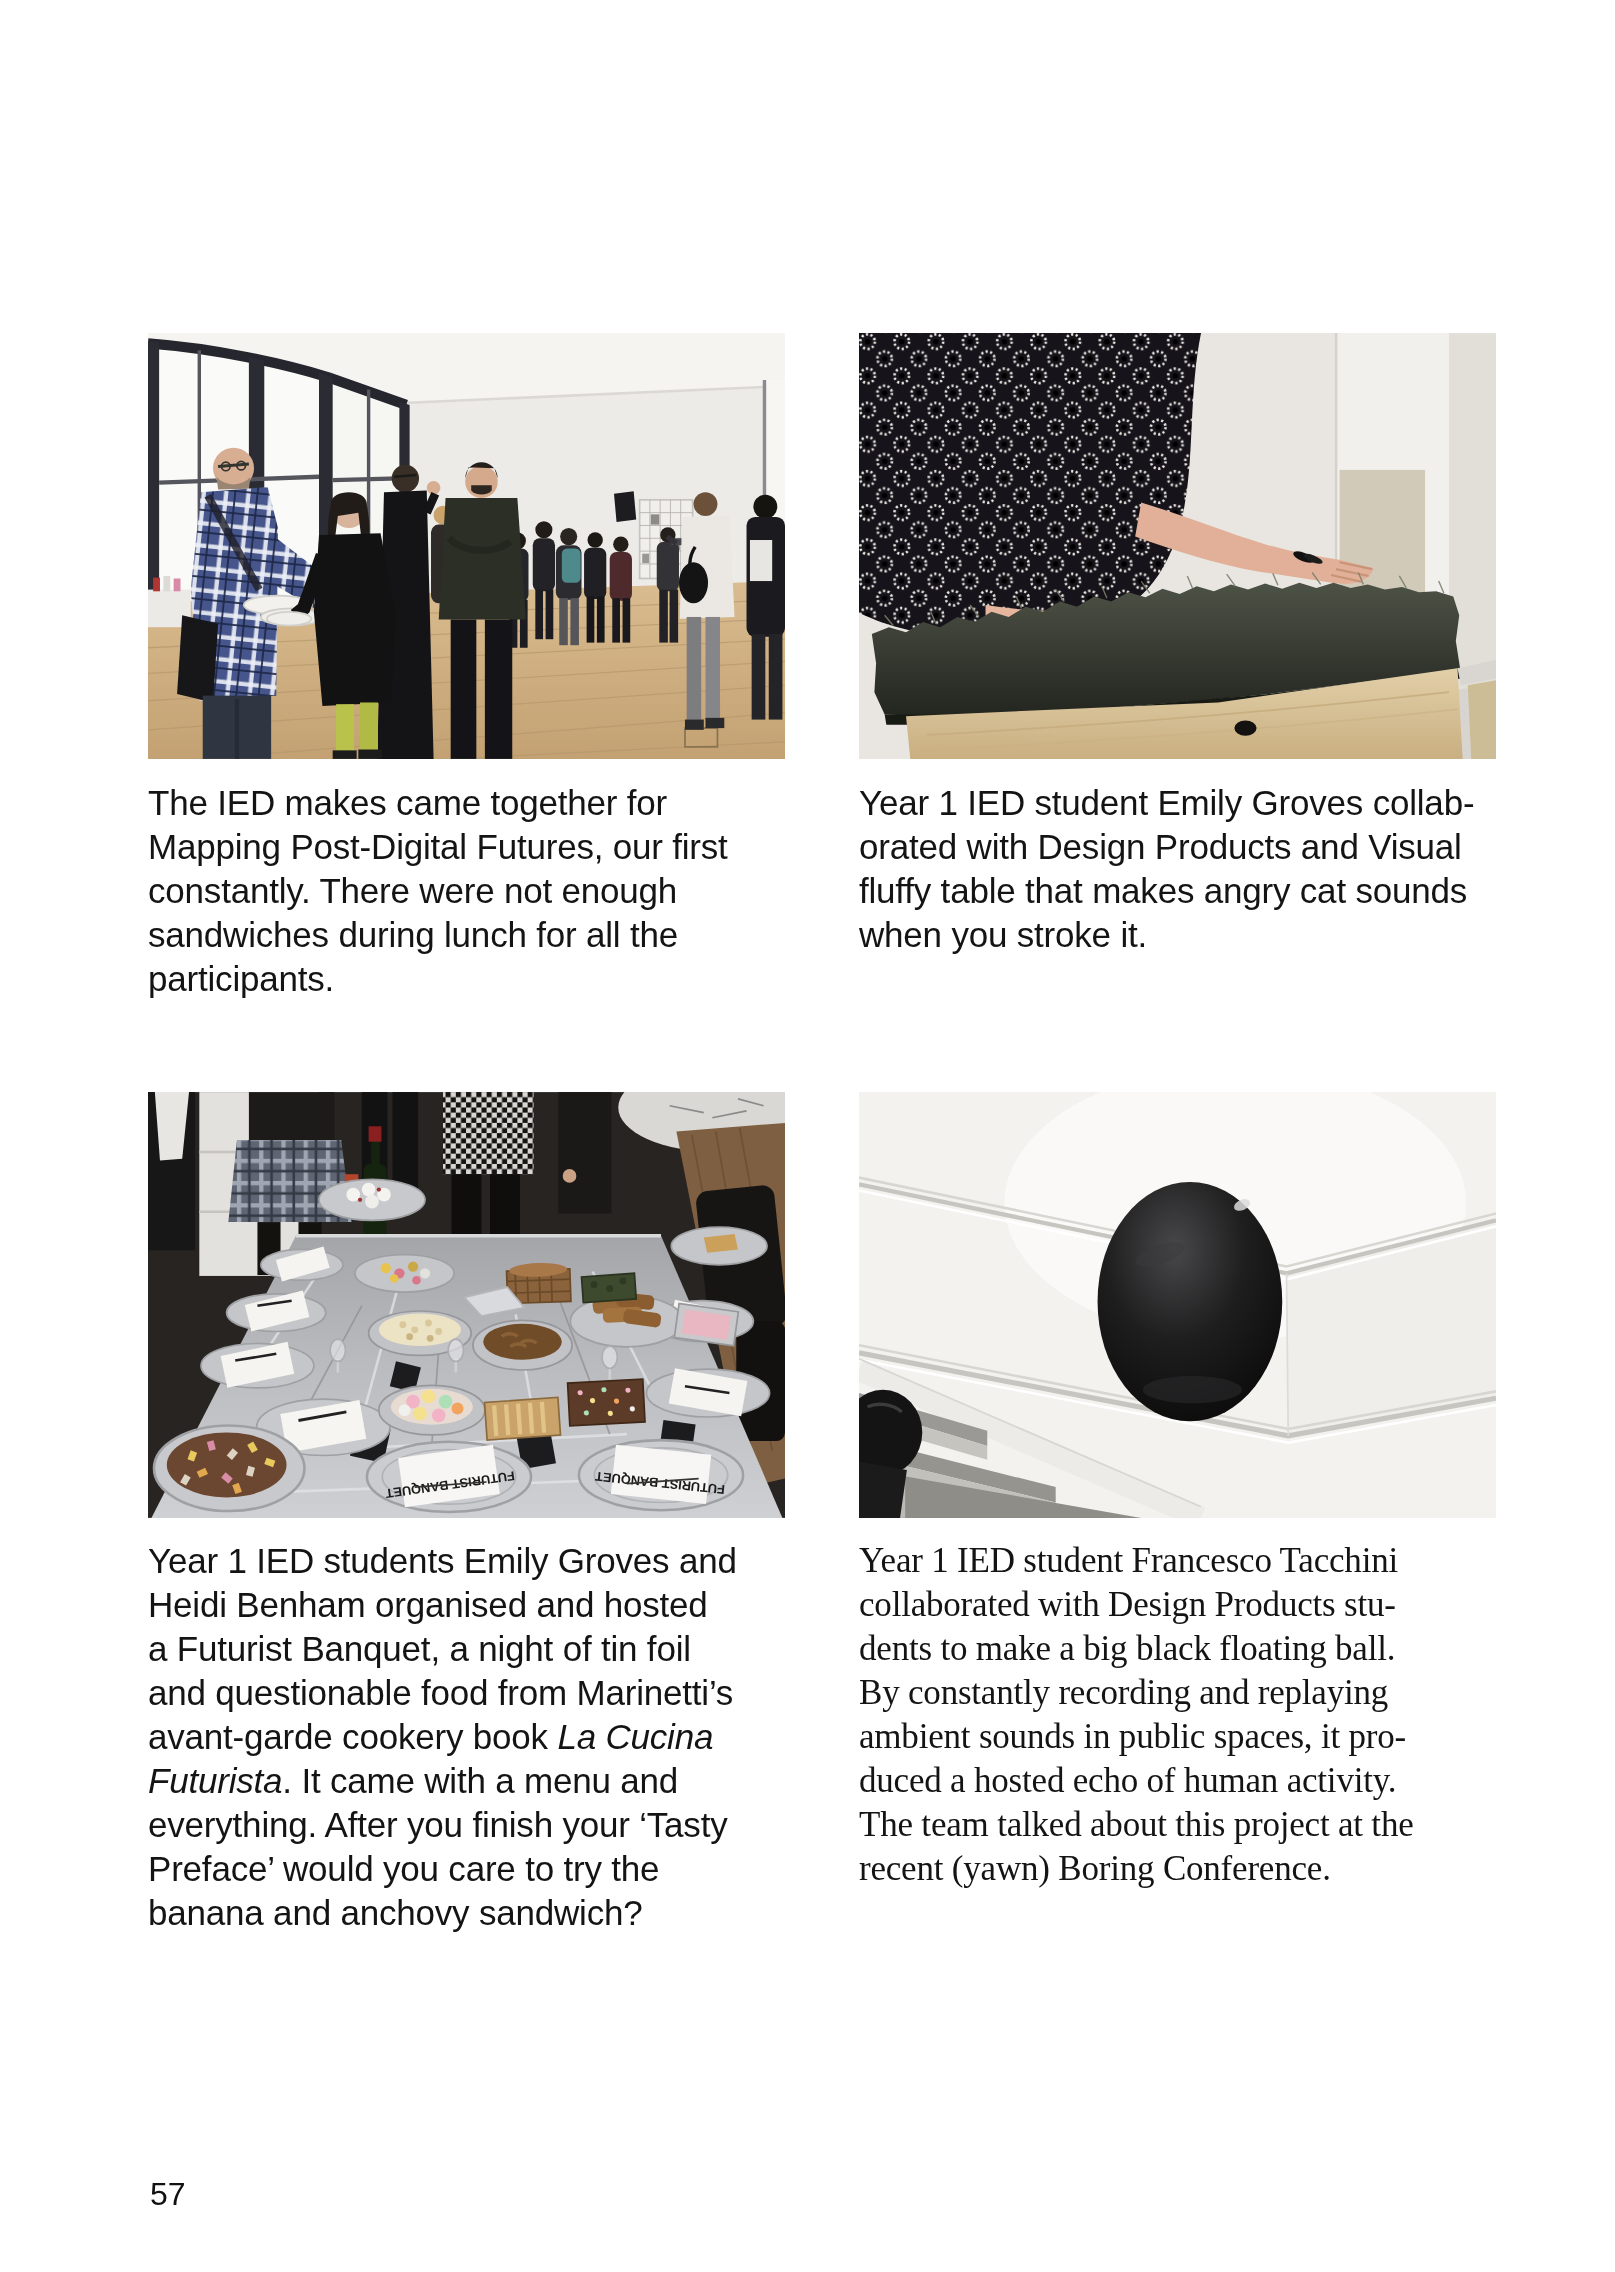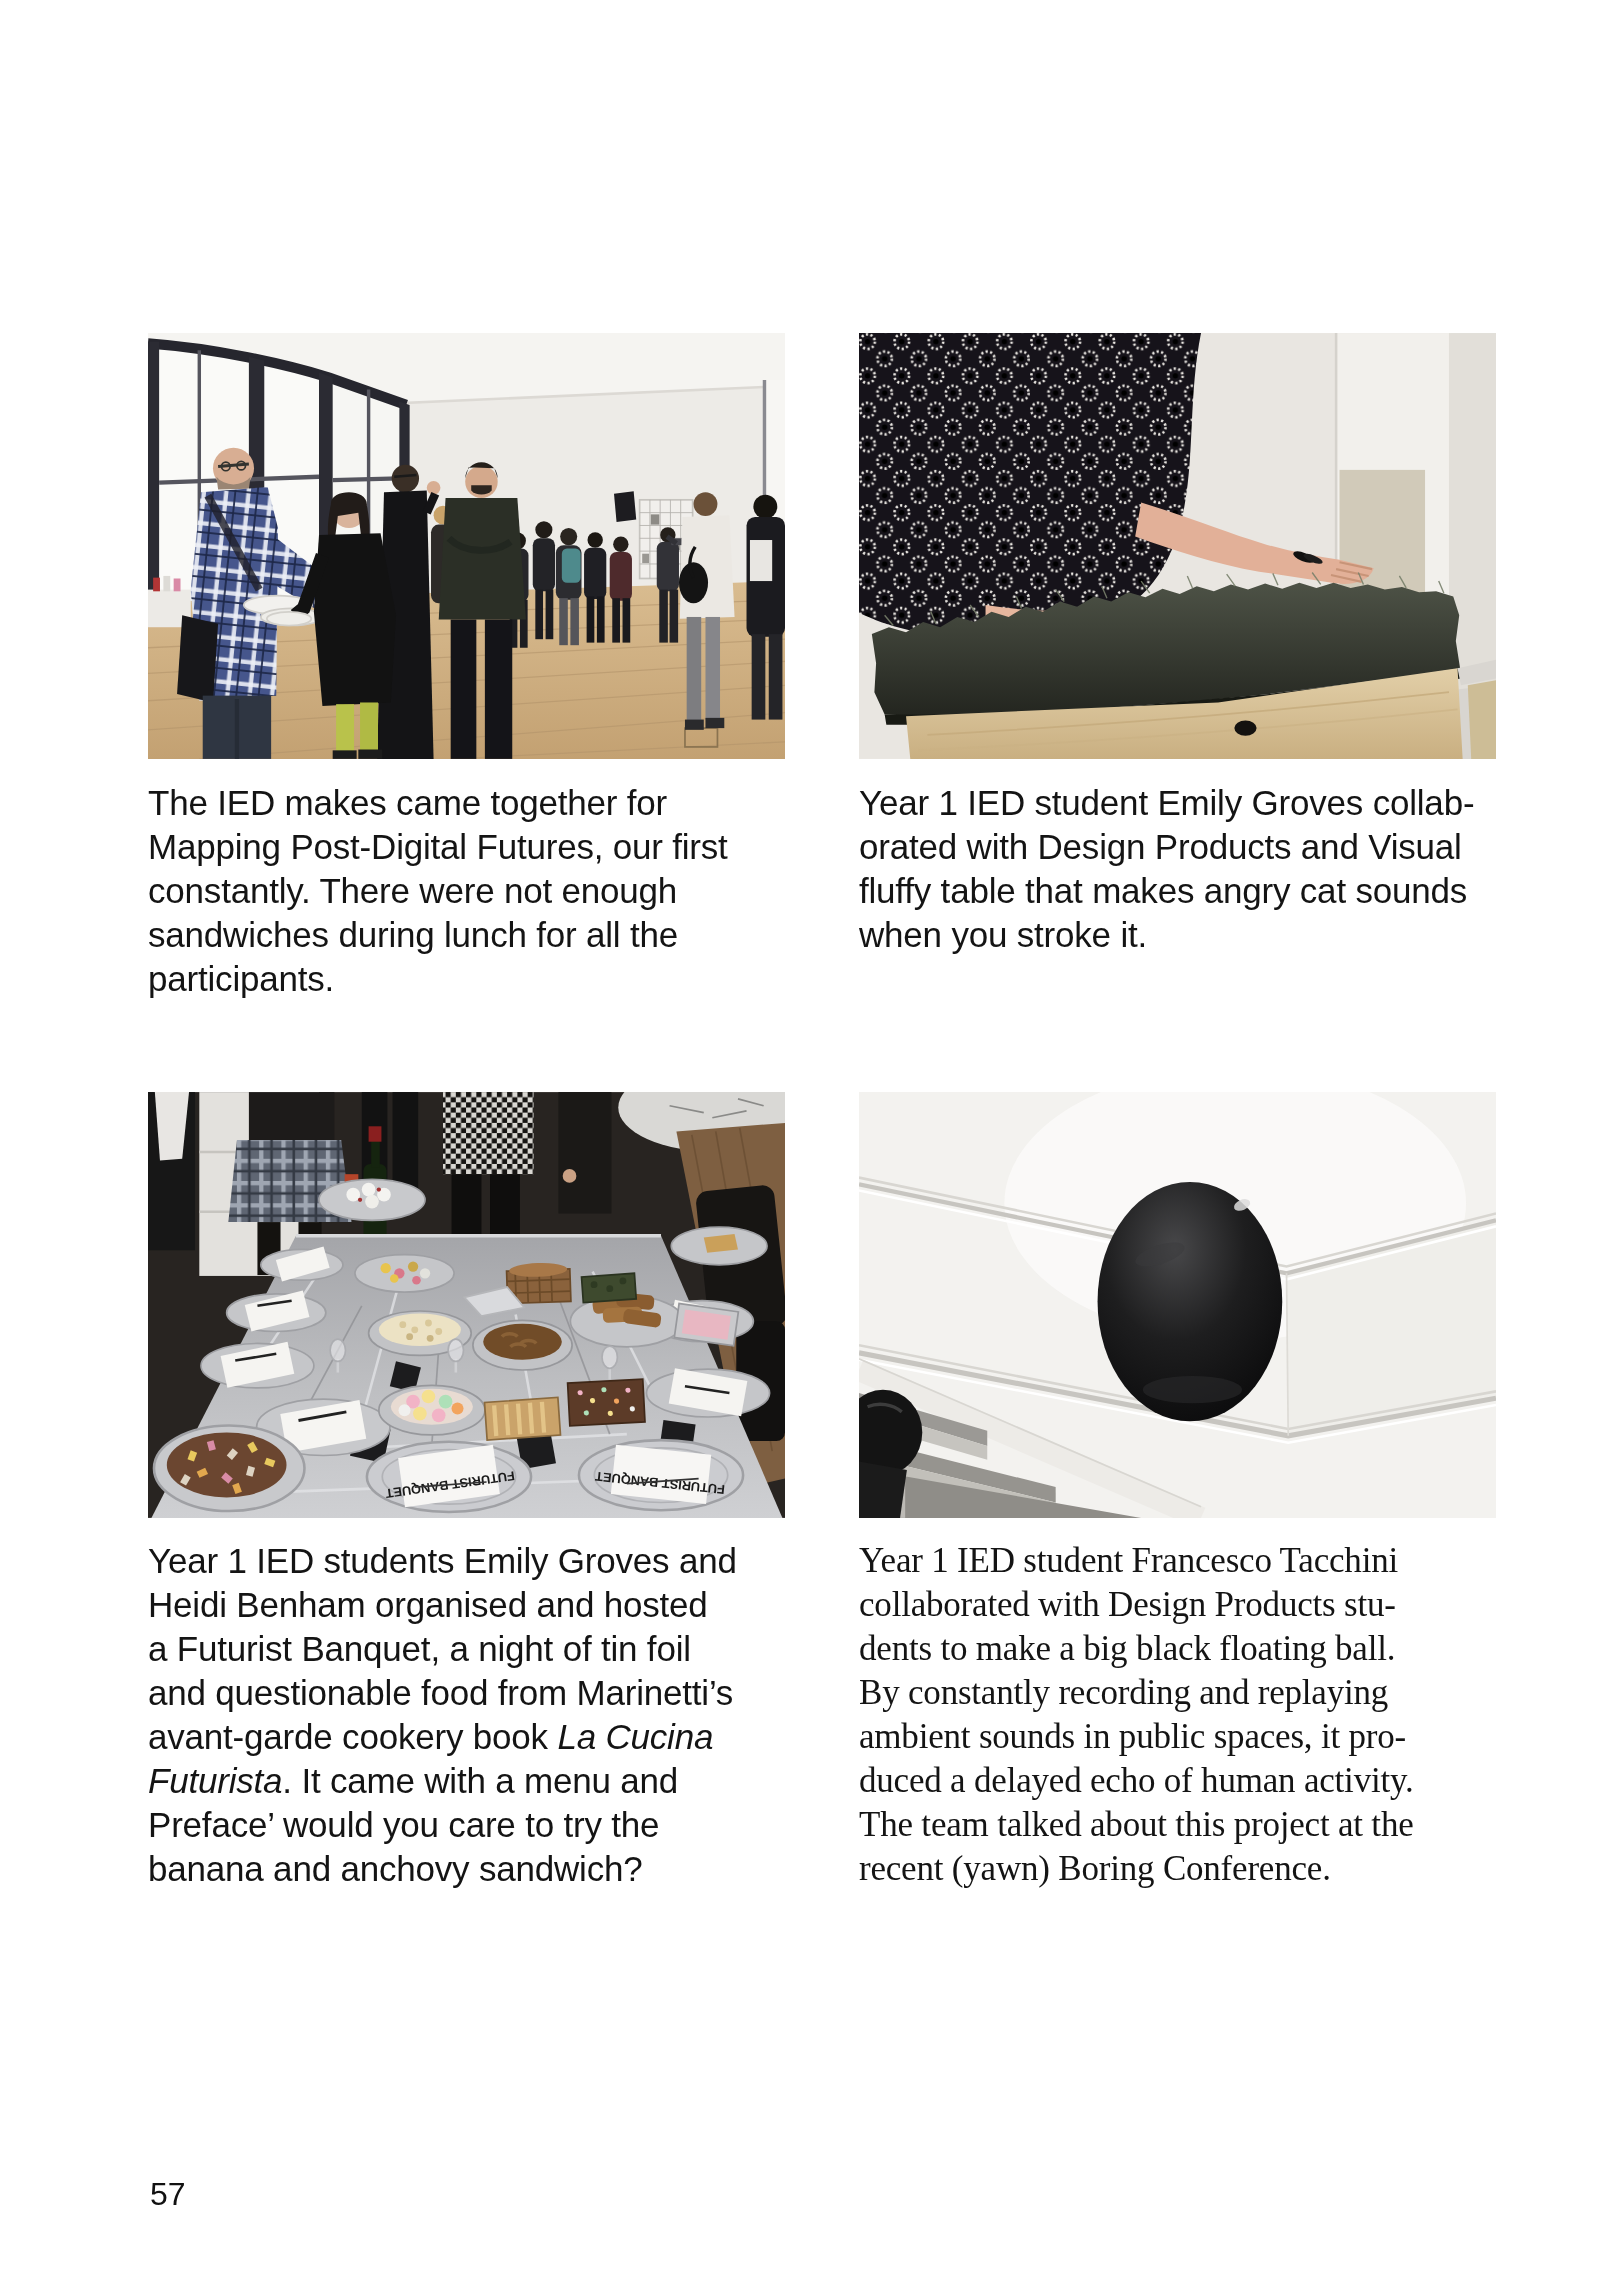--- a/index.html
+++ b/index.html
@@ -616,31 +616,32 @@
       <div class="cap-line"><span>when you stroke it.</span></div>
     </div>
 
   <div class="caption" id="cap-banquet">
       <div class="cap-line"><span>Year 1 IED students Emily Groves and</span></div>
       <div class="cap-line"><span>Heidi Benham organised and hosted</span></div>
       <div class="cap-line"><span>a Futurist Banquet, a night of tin foil</span></div>
       <div class="cap-line"><span>and questionable food from Marinetti’s</span></div>
       <div class="cap-line"><span>avant-garde cookery book </span><span class="it">La Cucina</span></div>
       <div class="cap-line"><span class="it">Futurista</span><span>. It came with a menu and</span></div>
+      <div class="cap-line"><span>everything. After you finish your ‘Tasty</span></div>
       <div class="cap-line"><span>Preface’ would you care to try the</span></div>
       <div class="cap-line"><span>banana and anchovy sandwich?</span></div>
     </div>
 
   <div class="caption" id="cap-ball">
       <div class="cap-line"><span>Year 1 IED student Francesco Tacchini</span></div>
       <div class="cap-line"><span>collaborated with Design Products stu-</span></div>
       <div class="cap-line"><span>dents to make a big black floating ball.</span></div>
       <div class="cap-line"><span>By constantly recording and replaying</span></div>
       <div class="cap-line"><span>ambient sounds in public spaces, it pro-</span></div>
-      <div class="cap-line"><span>duced a delayed echo of human activity.</span></div>
+      <div class="cap-line"><span>duced a hosted echo of human activity.</span></div>
       <div class="cap-line"><span>The team talked about this project at the</span></div>
       <div class="cap-line"><span>recent (yawn) Boring Conference.</span></div>
     </div>
 
   <div class="page-number">57</div>
 
 </div>
 
 
 </body></html>

